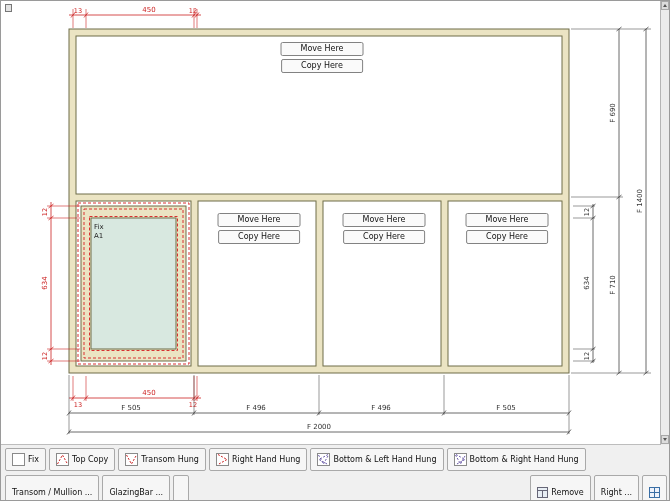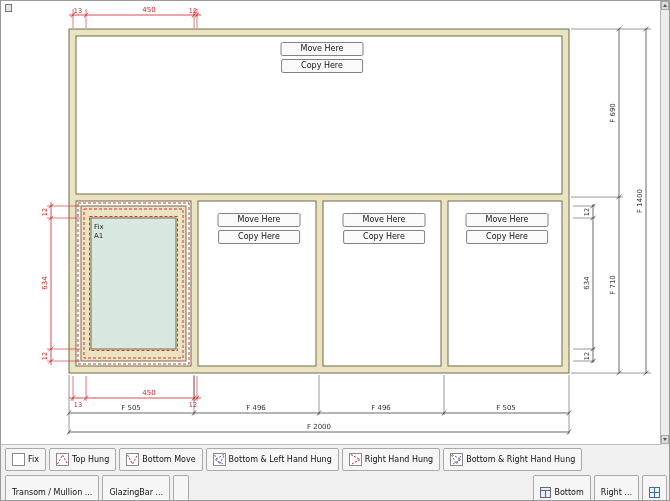--- a/index.html
+++ b/index.html
@@ -168,53 +168,53 @@
         <span>Fix</span>
       </button>
 
       <button class="tb">
         <span class="ticon">
           <svg width="13" height="13">
               <rect x="0.5" y="0.5" width="12" height="12" fill="#fff" stroke="#8a8a8a"></rect>
               <path d="M1.5,11 L6.5,2 L11.5,11" fill="none" stroke="#cc2222" stroke-dasharray="2,1.5"></path>
             </svg>
         </span>
-        <span>Top Hung</span>
+        <span>Top Copy</span>
       </button>
 
       <button class="tb">
         <span class="ticon">
           <svg width="13" height="13">
               <rect x="0.5" y="0.5" width="12" height="12" fill="#fff" stroke="#8a8a8a"></rect>
               <path d="M1.5,2 L6.5,11 L11.5,2" fill="none" stroke="#cc2222" stroke-dasharray="2,1.5"></path>
             </svg>
         </span>
-        <span>Bottom Move</span>
-      </button>
-
+        <span>Transom Hung</span>
+      </button>
+
+
+      <button class="tb">
+        <span class="ticon">
+          <svg width="13" height="13">
+              <rect x="0.5" y="0.5" width="12" height="12" fill="#fff" stroke="#8a8a8a"></rect>
+              <path d="M2,1.5 L11,6.5 L2,11.5" fill="none" stroke="#cc2222" stroke-dasharray="2,1.5"></path>
+            </svg>
+        </span>
+        <span>Right Hand Hung</span>
+      </button>
 
       <button class="tb">
         <span class="ticon">
           <svg width="13" height="13">
               <rect x="0.5" y="0.5" width="12" height="12" fill="#fff" stroke="#8a8a8a"></rect>
               <path d="M1.5,2 L6.5,11 L11.5,2" fill="none" stroke="#6a5aa8" stroke-dasharray="2,1.5"></path>
               <path d="M11,1.5 L2,6.5 L11,11.5" fill="none" stroke="#6a5aa8" stroke-dasharray="2,1.5"></path>
             </svg>
         </span>
         <span>Bottom &amp; Left Hand Hung</span>
-      </button>
-
-      <button class="tb">
-        <span class="ticon">
-          <svg width="13" height="13">
-              <rect x="0.5" y="0.5" width="12" height="12" fill="#fff" stroke="#8a8a8a"></rect>
-              <path d="M2,1.5 L11,6.5 L2,11.5" fill="none" stroke="#cc2222" stroke-dasharray="2,1.5"></path>
-            </svg>
-        </span>
-        <span>Right Hand Hung</span>
       </button>
 
       <button class="tb">
         <span class="ticon">
           <svg width="13" height="13">
               <rect x="0.5" y="0.5" width="12" height="12" fill="#fff" stroke="#8a8a8a"></rect>
               <path d="M1.5,2 L6.5,11 L11.5,2" fill="none" stroke="#6a5aa8" stroke-dasharray="2,1.5"></path>
               <path d="M2,1.5 L11,6.5 L2,11.5" fill="none" stroke="#6a5aa8" stroke-dasharray="2,1.5"></path>
             </svg>
         </span>
@@ -234,21 +234,21 @@
 
       <span class="spacer"></span>
 
       <button class="tb2">
         <span class="ticon">
           <svg width="11" height="11">
               <rect x="0.5" y="0.5" width="10" height="10" fill="#e8eef4" stroke="#667"></rect>
               <path d="M0.5,3.5 H10.5 M5.5,3.5 V10.5" stroke="#667" fill="none"></path>
             </svg>
         </span>
-        <span>Bottom</span>
+        <span>Remove</span>
       </button>
       <button class="tb2">
         <span>Right ...</span>
       </button>
       <button class="tb2">
         <span class="ticon">
           <svg width="11" height="11">
               <rect x="0.5" y="0.5" width="10" height="10" fill="#eef2fa" stroke="#3a6ea5"></rect>
               <path d="M0.5,5.5 H10.5 M5.5,0.5 V10.5" stroke="#3a6ea5" fill="none"></path>
             </svg>

